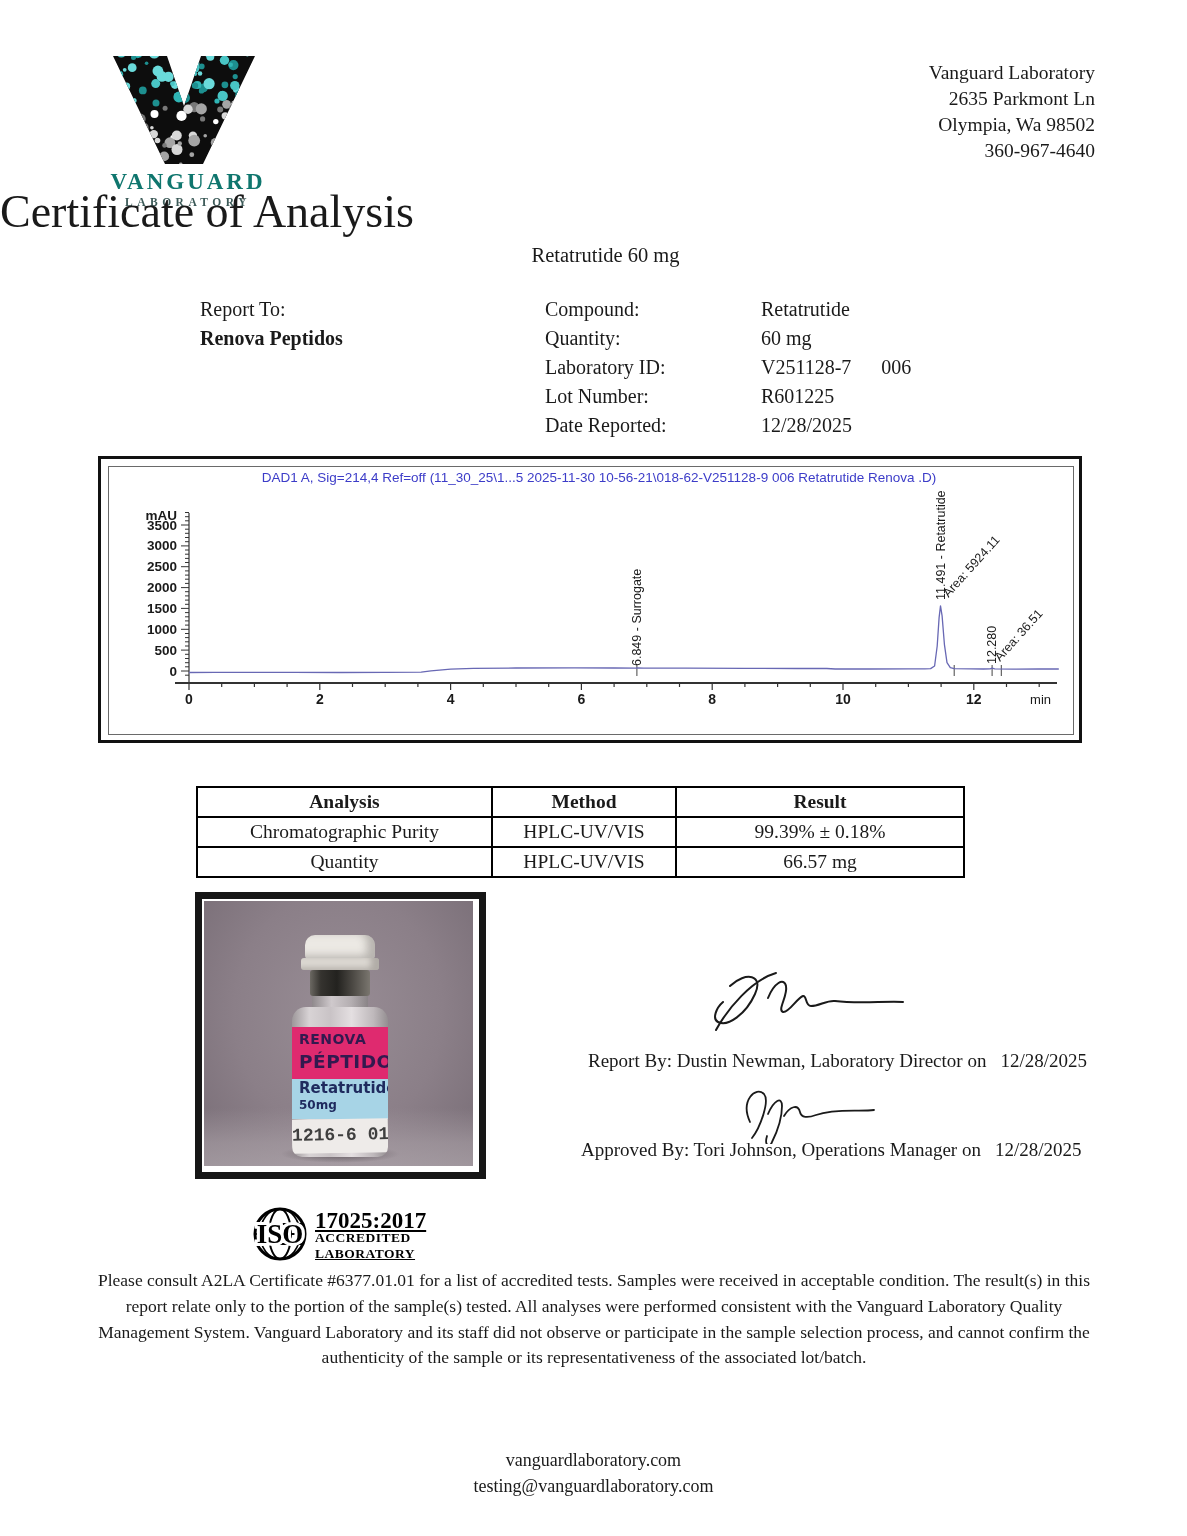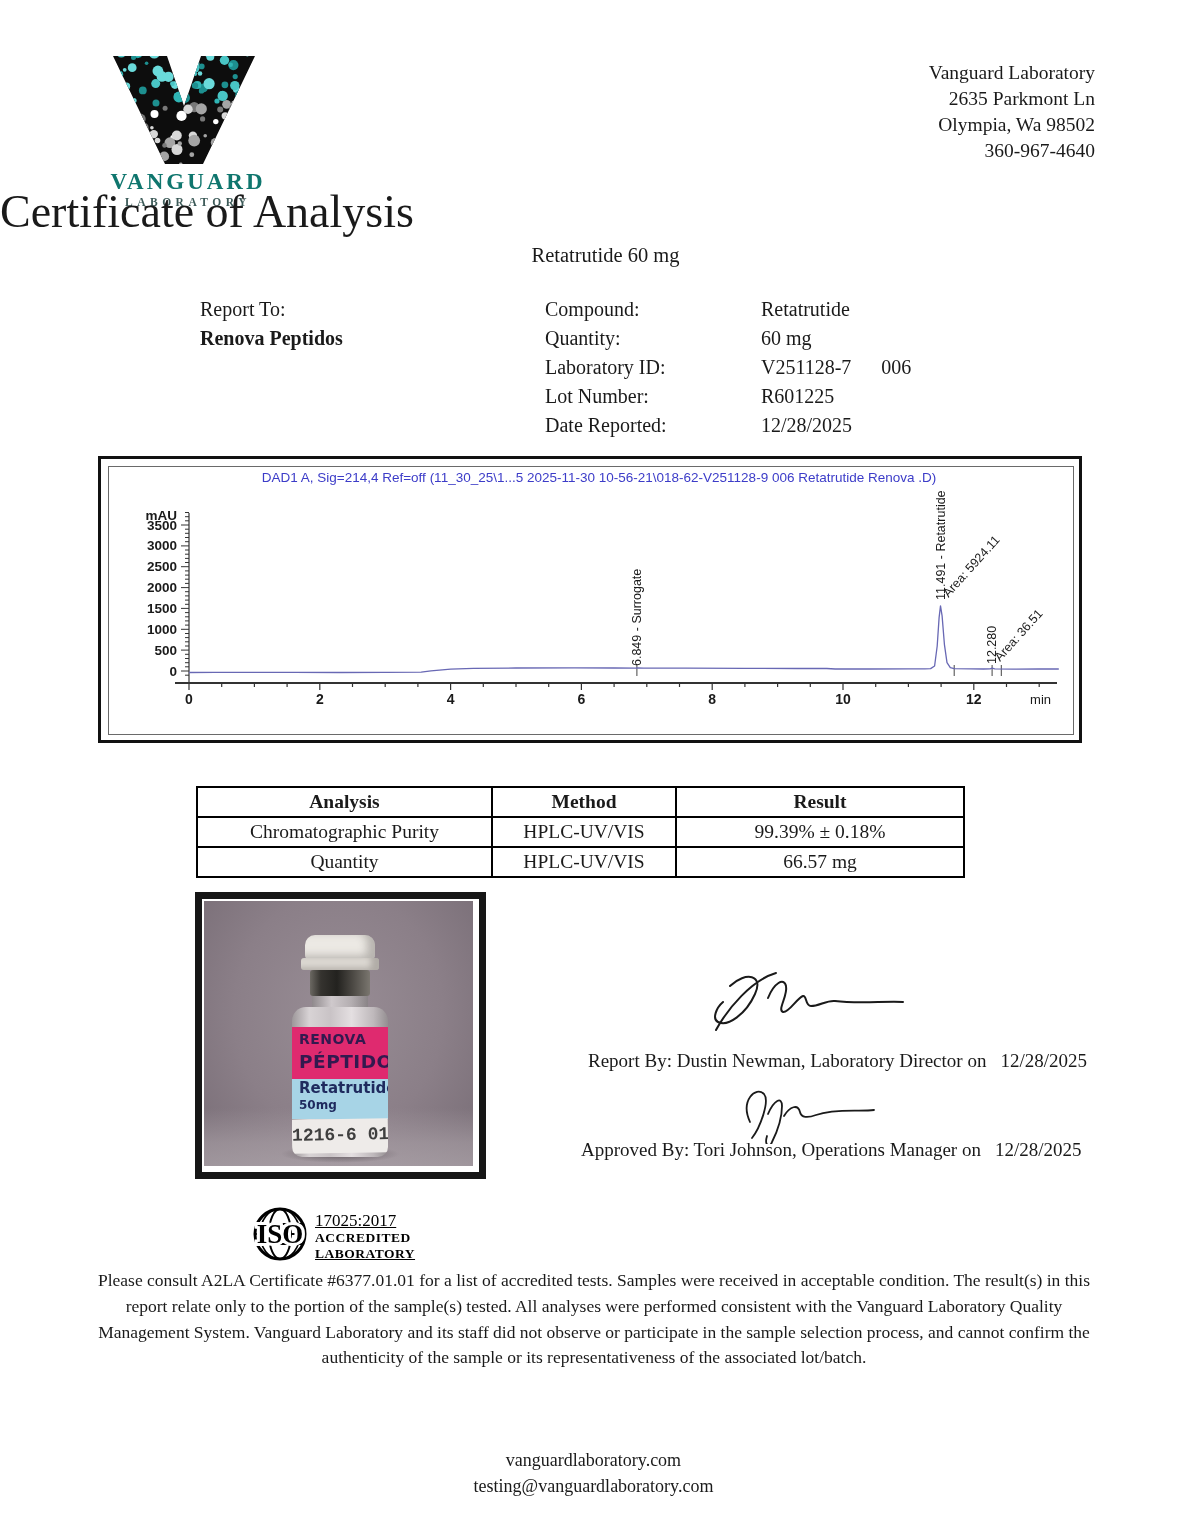--- a/index.html
+++ b/index.html
@@ -78,21 +78,21 @@
   
   .sig1{left:688px;top:964px;}
   .sig2{left:712px;top:1078px;}
   .sigline{font-size:19px;display:flex;gap:14px;white-space:nowrap;}
   .sigline1{left:588px;top:1050px;}
   .sigline2{left:581px;top:1139px;}
 
   
   .iso{left:252px;top:1206px;display:flex;align-items:flex-end;gap:7px;}
   .iso-text{font-family:"Liberation Serif",serif;color:#000;}
-  .iso-std{font-size:17px;font-weight:normal;text-decoration:underline;line-height:19px;}
+  .iso-std{font-size:23px;font-weight:bold;text-decoration:underline;line-height:19px;}
   .iso-l1{font-size:13.5px;font-weight:bold;letter-spacing:.5px;line-height:16px;}
   .iso-l2{font-size:13.5px;font-weight:bold;letter-spacing:.5px;line-height:16px;text-decoration:underline;}
 
   .disclaimer{left:93px;top:1268px;width:1002px;text-align:center;font-size:17.5px;line-height:25.8px;}
   .weblink{left:0;width:100%;text-align:center;font-size:18px;}
   .w1{top:1450px;} .w2{top:1476px;}
 </style>
 </head>
 <body>
 

